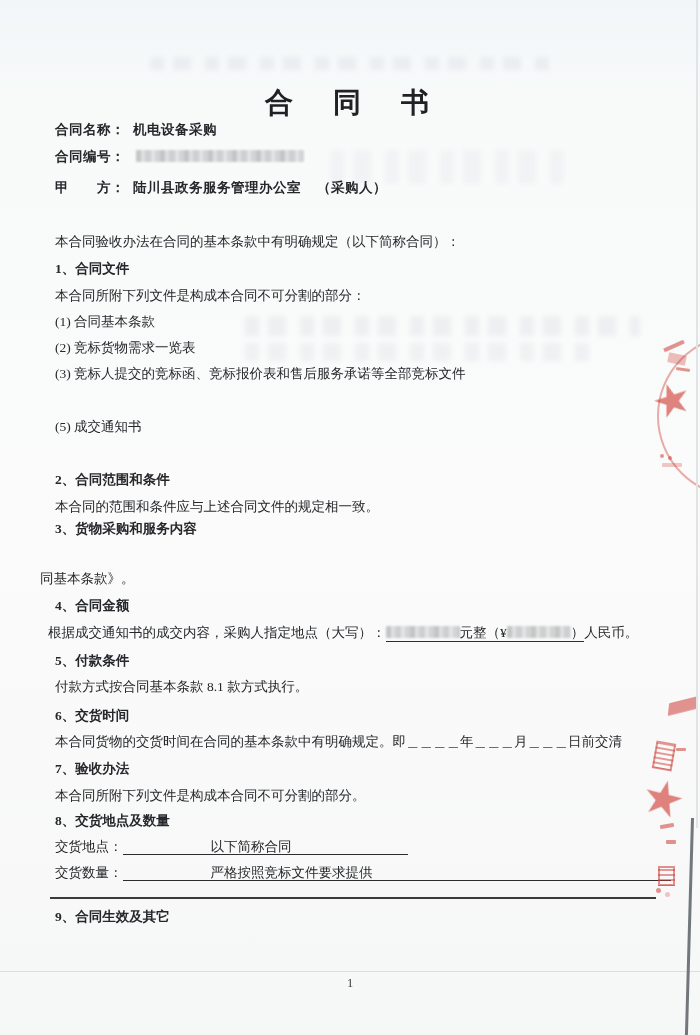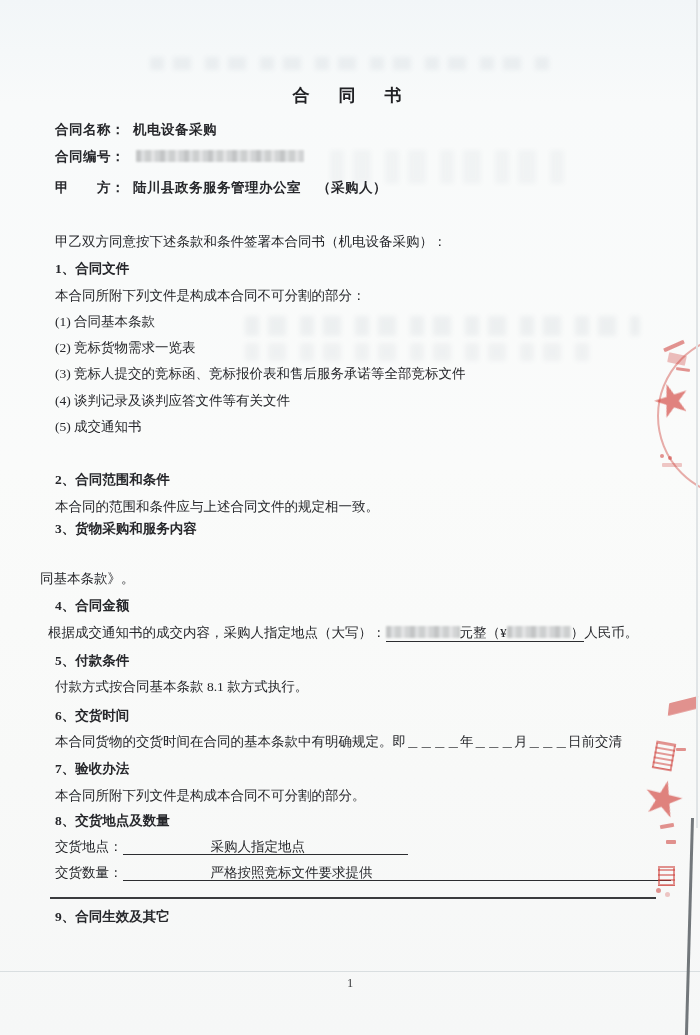--- a/index.html
+++ b/index.html
@@ -7,21 +7,21 @@
   .paper{
     position:relative;width:700px;height:1035px;overflow:hidden;
     background:linear-gradient(180deg,#f2f6f8 0%,#f8fafa 10%,#fafbfa 45%,#f8f9f8 75%,#f6f7f7 100%);
     color:#26272b;
   }
   .line{position:absolute;left:55px;height:18px;line-height:18px;font-size:13.5px;white-space:nowrap;color:#26272b;}
   .bold{font-weight:700;}
   .meta-label{font-weight:700;letter-spacing:.5px;}
   .meta-value{font-weight:700;margin-left:8px;letter-spacing:.5px;}
   .meta-role{font-weight:700;margin-left:16px;letter-spacing:.5px;}
-  .title{position:absolute;top:84px;left:0;width:100%;text-align:center;font-size:17px;font-weight:700;letter-spacing:6px;color:#202124;}
+  .title{position:absolute;top:84px;left:0;width:100%;text-align:center;font-size:28px;font-weight:700;letter-spacing:6px;color:#202124;}
   .redact{
     display:inline-block;height:12px;vertical-align:-1px;border-radius:1px;opacity:.8;
     background:repeating-linear-gradient(90deg,#b7b9ba 0 5px,#d8dadb 5px 9px,#c3c5c6 9px 15px,#dedfe0 15px 19px,#c9cbcc 19px 24px);
     filter:blur(.8px);
   }
   .ul-seg{border-bottom:1.5px solid #2c2d30;padding-bottom:1px;}
   .fill{display:inline-block;border-bottom:1.5px solid #2c2d30;box-sizing:border-box;white-space:nowrap;height:17px;}
   .rule{position:absolute;background:#3a3b3e;height:1.6px;}
   .footer-rule{position:absolute;left:0;top:971px;width:700px;height:1px;background:#d9dee0;}
   .page-num{position:absolute;top:976px;left:0;width:100%;text-align:center;font-size:12.5px;color:#3a3b3e;}
@@ -51,28 +51,27 @@
     <span class="meta-label">合同名称：</span><span class="meta-value">机电设备采购</span>
   </div>
   <div class="line" style="top:148px;">
     <span class="meta-label">合同编号：</span>
     <span class="redact" style="width:168px;margin-left:8px;"></span>
   </div>
   <div class="line" style="top:179px;">
     <span class="meta-label">甲　　方：</span><span class="meta-value">陆川县政务服务管理办公室</span><span class="meta-role">（采购人）</span>
   </div>
 
-  <div class="line" style="top:233px;">甲乙双方同意按下述条款和条件签署本合同书（机电设备采购）：</div>
+  <div class="line" style="top:233px;">本合同验收办法在合同的基本条款中有明确规定（以下简称合同）：</div>
 
   <div class="line bold" style="top:260px;">1、合同文件</div>
   <div class="line" style="top:287px;">本合同所附下列文件是构成本合同不可分割的部分：</div>
   <div class="line" style="top:313px;">(1) 合同基本条款</div>
   <div class="line" style="top:339px;">(2) 竞标货物需求一览表</div>
   <div class="line" style="top:365px;">(3) 竞标人提交的竞标函、竞标报价表和售后服务承诺等全部竞标文件</div>
-  <div class="line" style="top:392px;">(4) 谈判记录及谈判应答文件等有关文件</div>
   <div class="line" style="top:418px;">(5) 成交通知书</div>
 
   <div class="line bold" style="top:471px;">2、合同范围和条件</div>
   <div class="line" style="top:498px;">本合同的范围和条件应与上述合同文件的规定相一致。</div>
 
   <div class="line bold" style="top:520px;">3、货物采购和服务内容</div>
   <div class="line" style="top:570px;left:40px;">同基本条款》。</div>
 
   <div class="line bold" style="top:597px;">4、合同金额</div>
   <div class="line" style="top:624px;left:48px;">
@@ -83,21 +82,21 @@
   <div class="line" style="top:678px;">付款方式按合同基本条款 8.1 款方式执行。</div>
 
   <div class="line bold" style="top:707px;">6、交货时间</div>
   <div class="line" style="top:733px;">本合同货物的交货时间在合同的基本条款中有明确规定。即＿＿＿＿年＿＿＿月＿＿＿日前交清</div>
 
   <div class="line bold" style="top:760px;">7、验收办法</div>
   <div class="line" style="top:787px;">本合同所附下列文件是构成本合同不可分割的部分。</div>
 
   <div class="line bold" style="top:812px;">8、交货地点及数量</div>
   <div class="line" style="top:838px;">
-    <span>交货地点：</span><span class="fill" style="width:285px;padding-left:88px;">采购人指定地点</span>
+    <span>交货地点：</span><span class="fill" style="width:285px;padding-left:88px;">以下简称合同</span>
   </div>
   <div class="line" style="top:864px;">
     <span>交货数量：</span><span class="fill" style="width:548px;padding-left:88px;">严格按照竞标文件要求提供</span>
   </div>
 
   <div class="rule" style="left:50px;top:897px;width:606px;"></div>
 
   <div class="line bold" style="top:908px;">9、合同生效及其它</div>
 
   <div class="footer-rule"></div>

